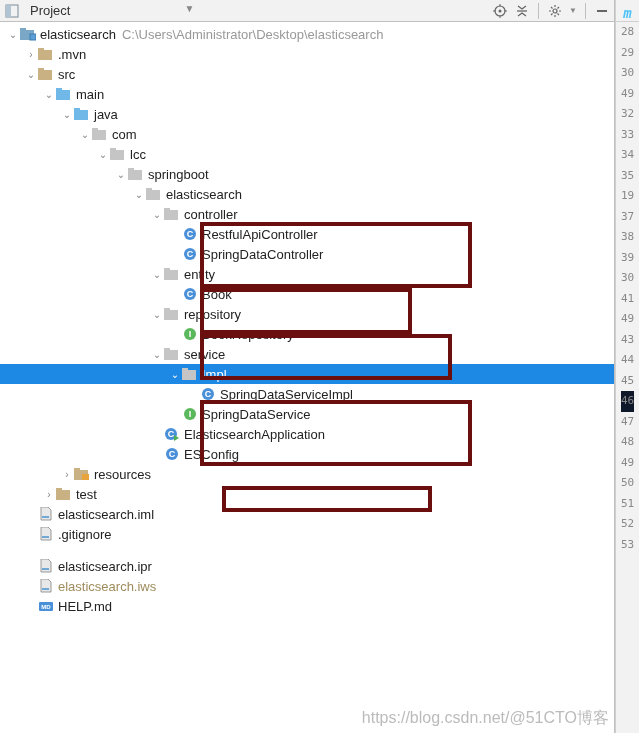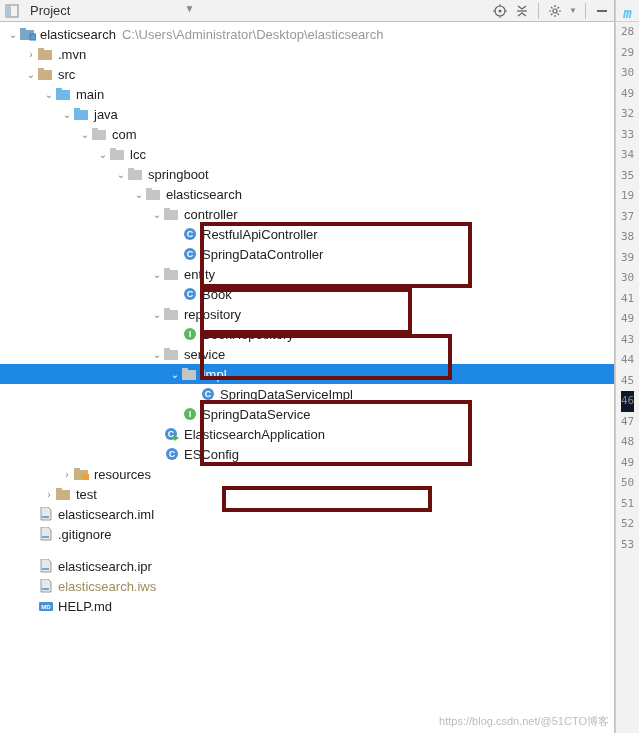--- a/index.html
+++ b/index.html
@@ -106,21 +106,21 @@
     .hl-box {
       position: absolute;
       border: 4px solid #6b0e0e;
       pointer-events: none;
       z-index: 10;
     }
     .watermark {
       position: absolute;
       bottom: 4px;
       right: 30px;
-      font-size: 11px;
+      font-size: 16px;
       color: rgba(120,120,120,0.5);
       pointer-events: none;
     }
   </style>
 </head>
 <body>
 
 <div class="main-panel">
   <div class="toolbar">
     <div class="tb-left">

